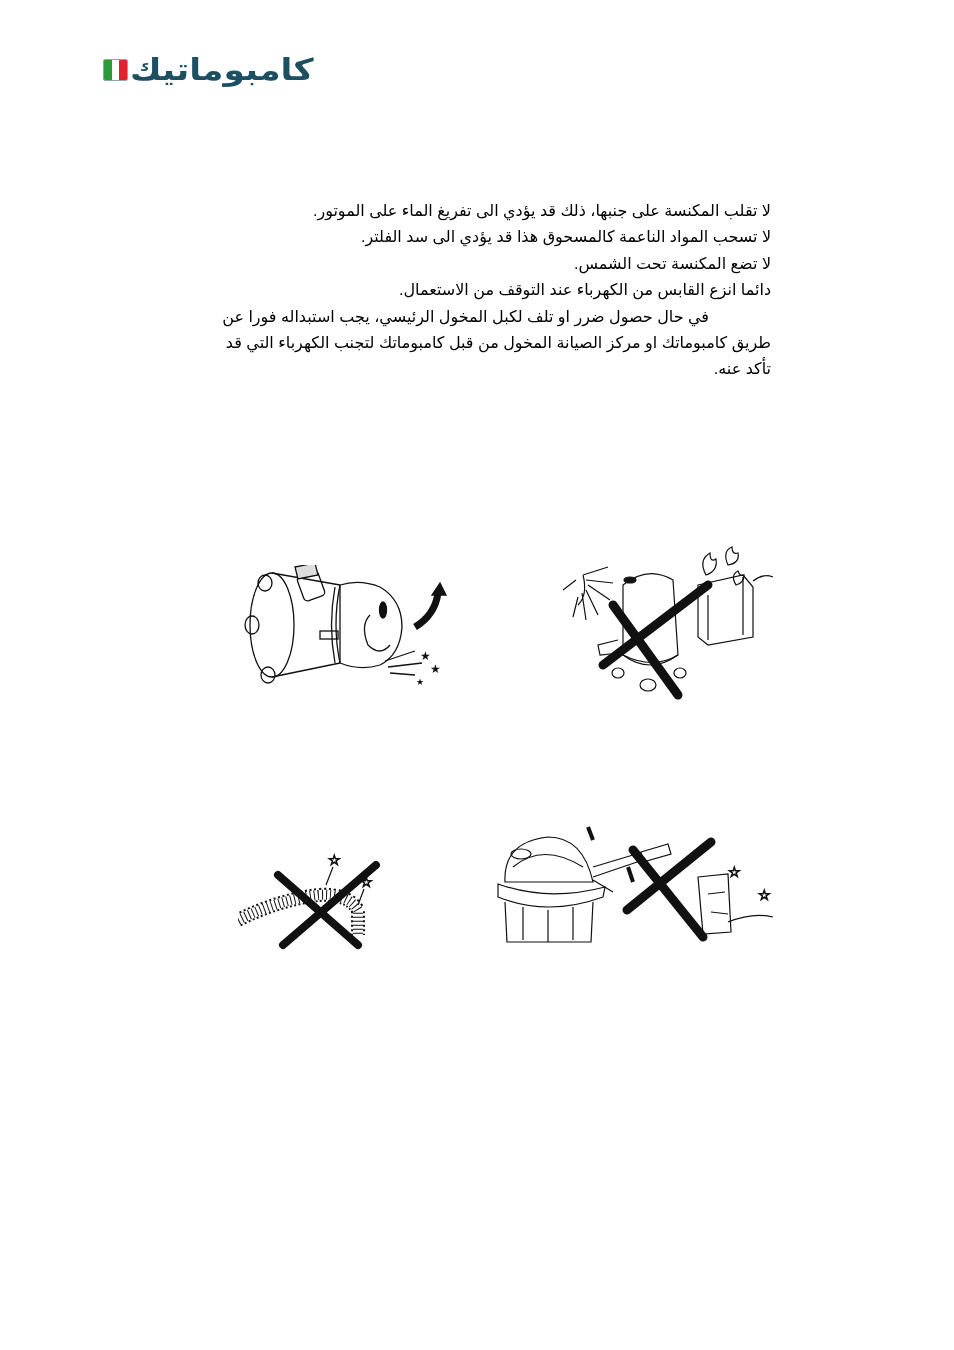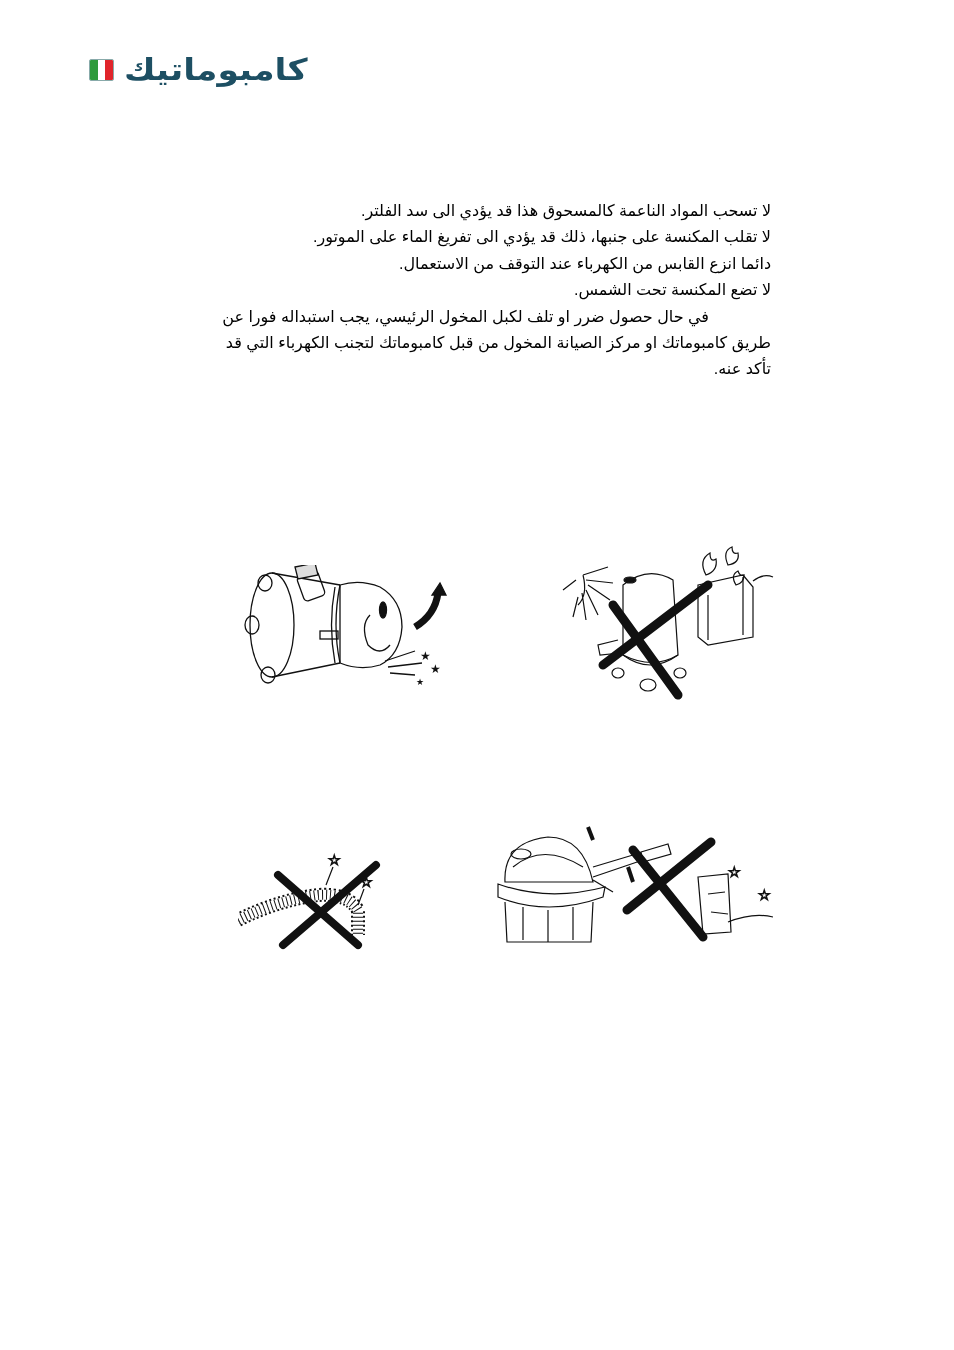--- a/index.html
+++ b/index.html
@@ -1,17 +1,17 @@
 <!DOCTYPE html>
 <html><head>
 <meta charset="utf-8">
 <style>
   html, body { margin:0; padding:0; background:#ffffff; }
   body { width:954px; height:1350px; position:relative; overflow:hidden; font-family:"Liberation Sans", "DejaVu Sans", sans-serif; color:#000; }
-  .logo { position:absolute; left:89px; top:58px; height:24px; display:flex; align-items:center; gap:10px; }
+  .logo { position:absolute; left:103px; top:58px; height:24px; display:flex; align-items:center; gap:2px; }
   .flag { display:flex; width:23px; height:20px; border:1px solid #8aa; border-radius:2px; overflow:hidden; }
   .flag span { flex:1; }
   .wordmark { font-family:"DejaVu Sans", sans-serif; font-size:30px; font-weight:bold; color:#1d4f63; direction:rtl; letter-spacing:1px; line-height:24px; transform:scaleX(1.15); transform-origin:left center; }
   .text-block { position:absolute; left:170px; top:198px; width:601px; direction:rtl; text-align:right; font-size:16px; line-height:26.4px; }
   .text-block p { margin:0; white-space:nowrap; }
   .illu { position:absolute; }
   svg { display:block; }
 </style>
 </head>
 <body>
@@ -19,24 +19,24 @@
 <div class="logo">
   <div class="flag">
     <span style="background:#2e9a3a"></span>
       <span style="background:#ffffff"></span>
       <span style="background:#e0242b"></span>
   </div>
   <div class="wordmark">كامبوماتيك</div>
 </div>
 
 <div class="text-block">
+  <p>لا تقلب المكنسة على جنبها، ذلك قد يؤدي الى تفريغ الماء على الموتور.</p>
   <p>لا تسحب المواد الناعمة كالمسحوق هذا قد يؤدي الى سد الفلتر.</p>
-  <p>لا تقلب المكنسة على جنبها، ذلك قد يؤدي الى تفريغ الماء على الموتور.</p>
+  <p>لا تضع المكنسة تحت الشمس.</p>
   <p>دائما انزع القابس من الكهرباء عند التوقف من الاستعمال.</p>
-  <p>لا تضع المكنسة تحت الشمس.</p>
   <p style="padding-right:62px;">في حال حصول ضرر او تلف لكبل المخول الرئيسي، يجب استبداله فورا عن</p>
   <p>طريق كامبوماتك او مركز الصيانة المخول من قبل كامبوماتك لتجنب الكهرباء التي قد</p>
   <p>تأكد عنه.</p>
 </div>
 
 <div class="illu" style="left:240px; top:565px;">
   <svg width="215" height="125" viewBox="0 0 215 125" fill="none" stroke="#111" stroke-width="1.3">
     <ellipse cx="32" cy="60" rx="22" ry="52"></ellipse>
     <path d="M32 8 L100 20 M32 112 L100 98"></path>
     <path d="M100 20 Q120 14 140 22 Q162 35 162 62 Q160 90 140 100 Q120 106 100 98 Z"></path>

